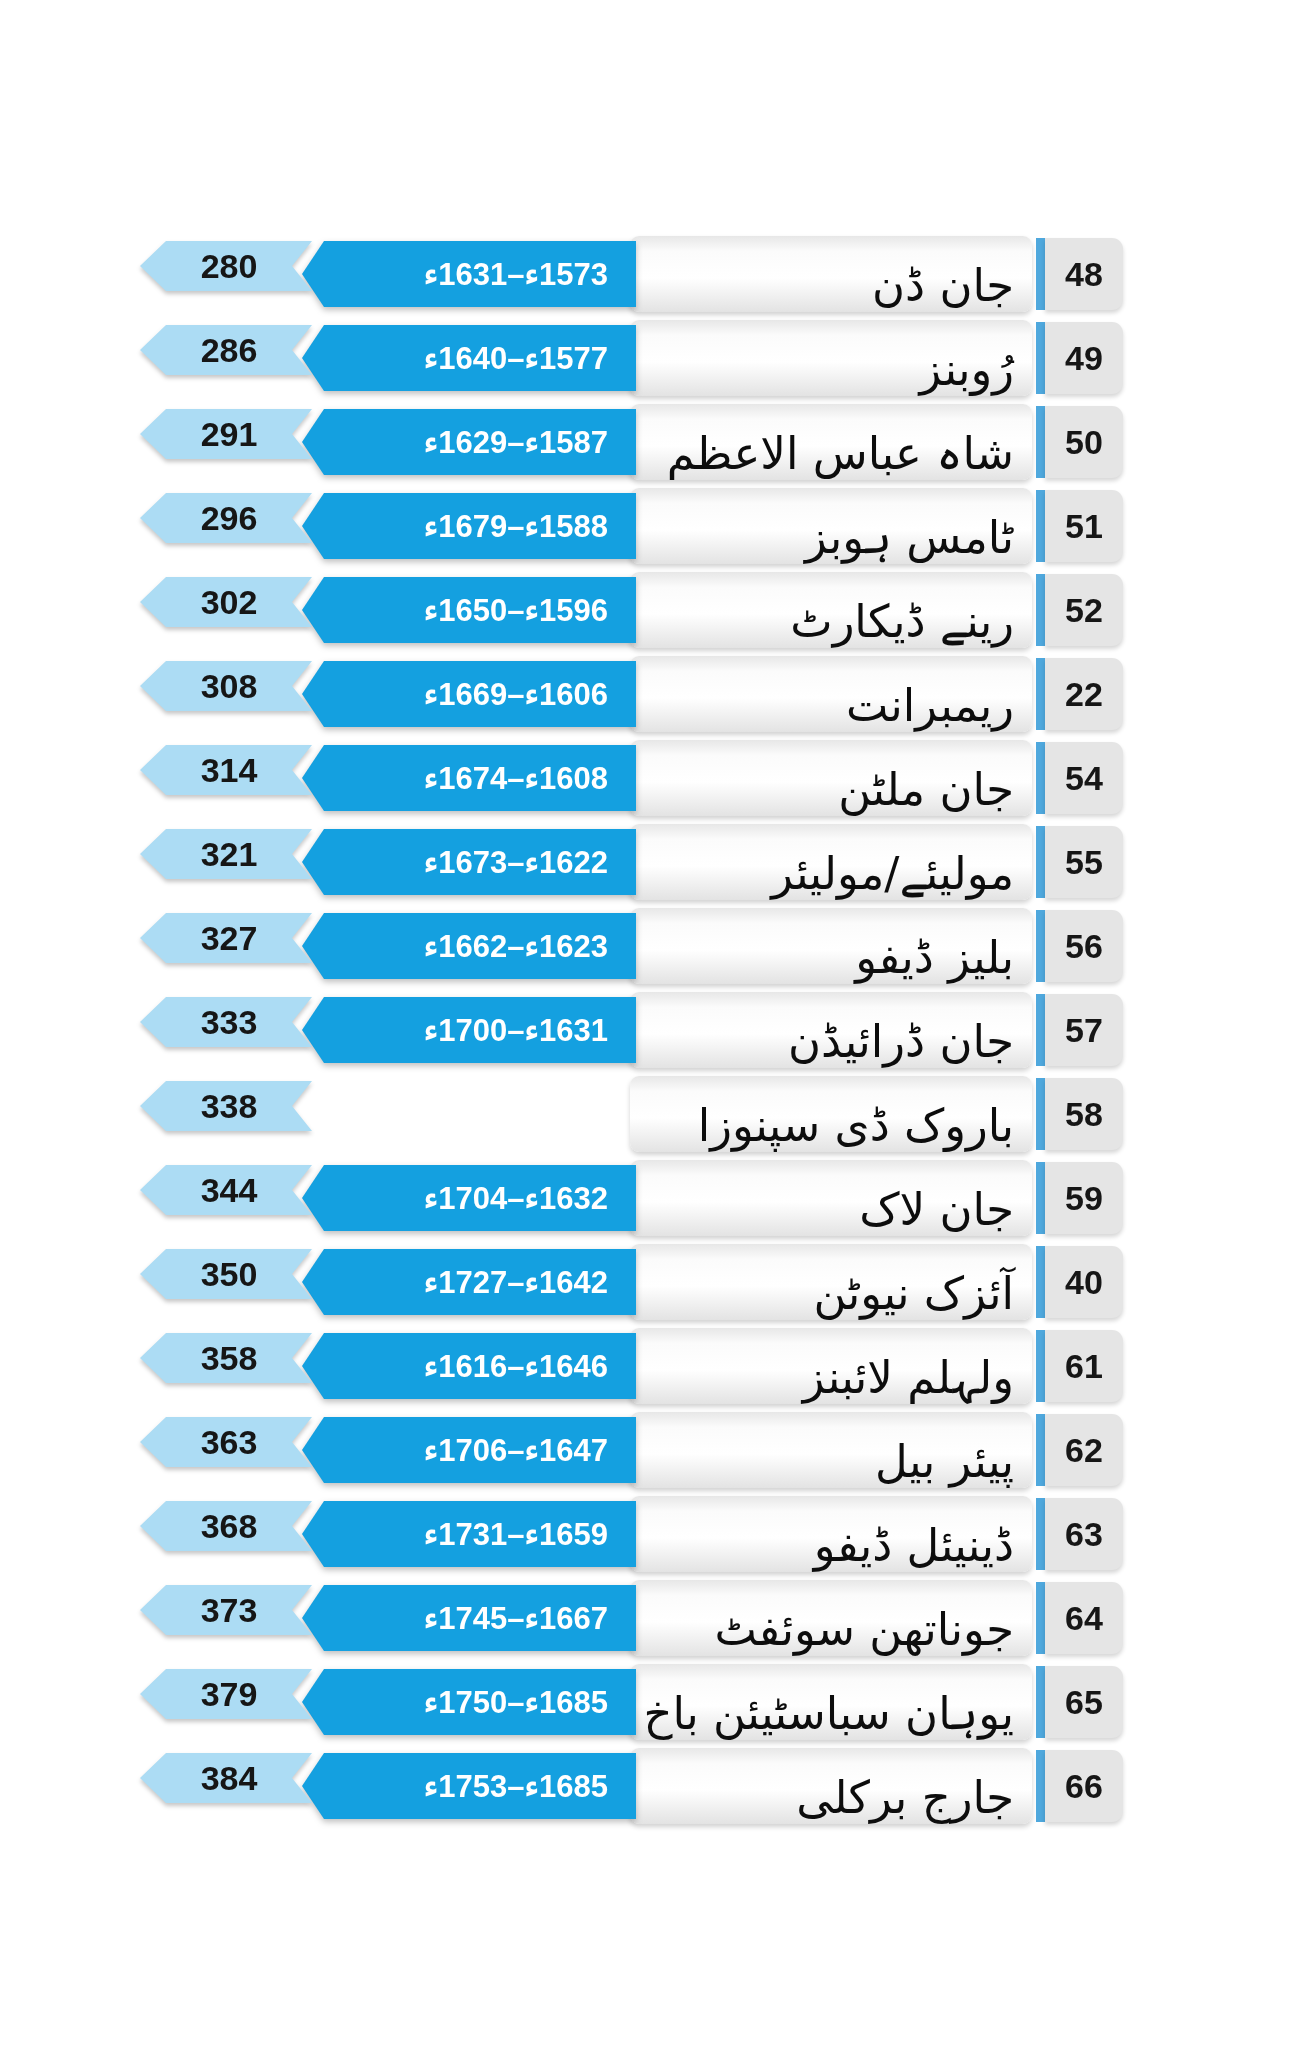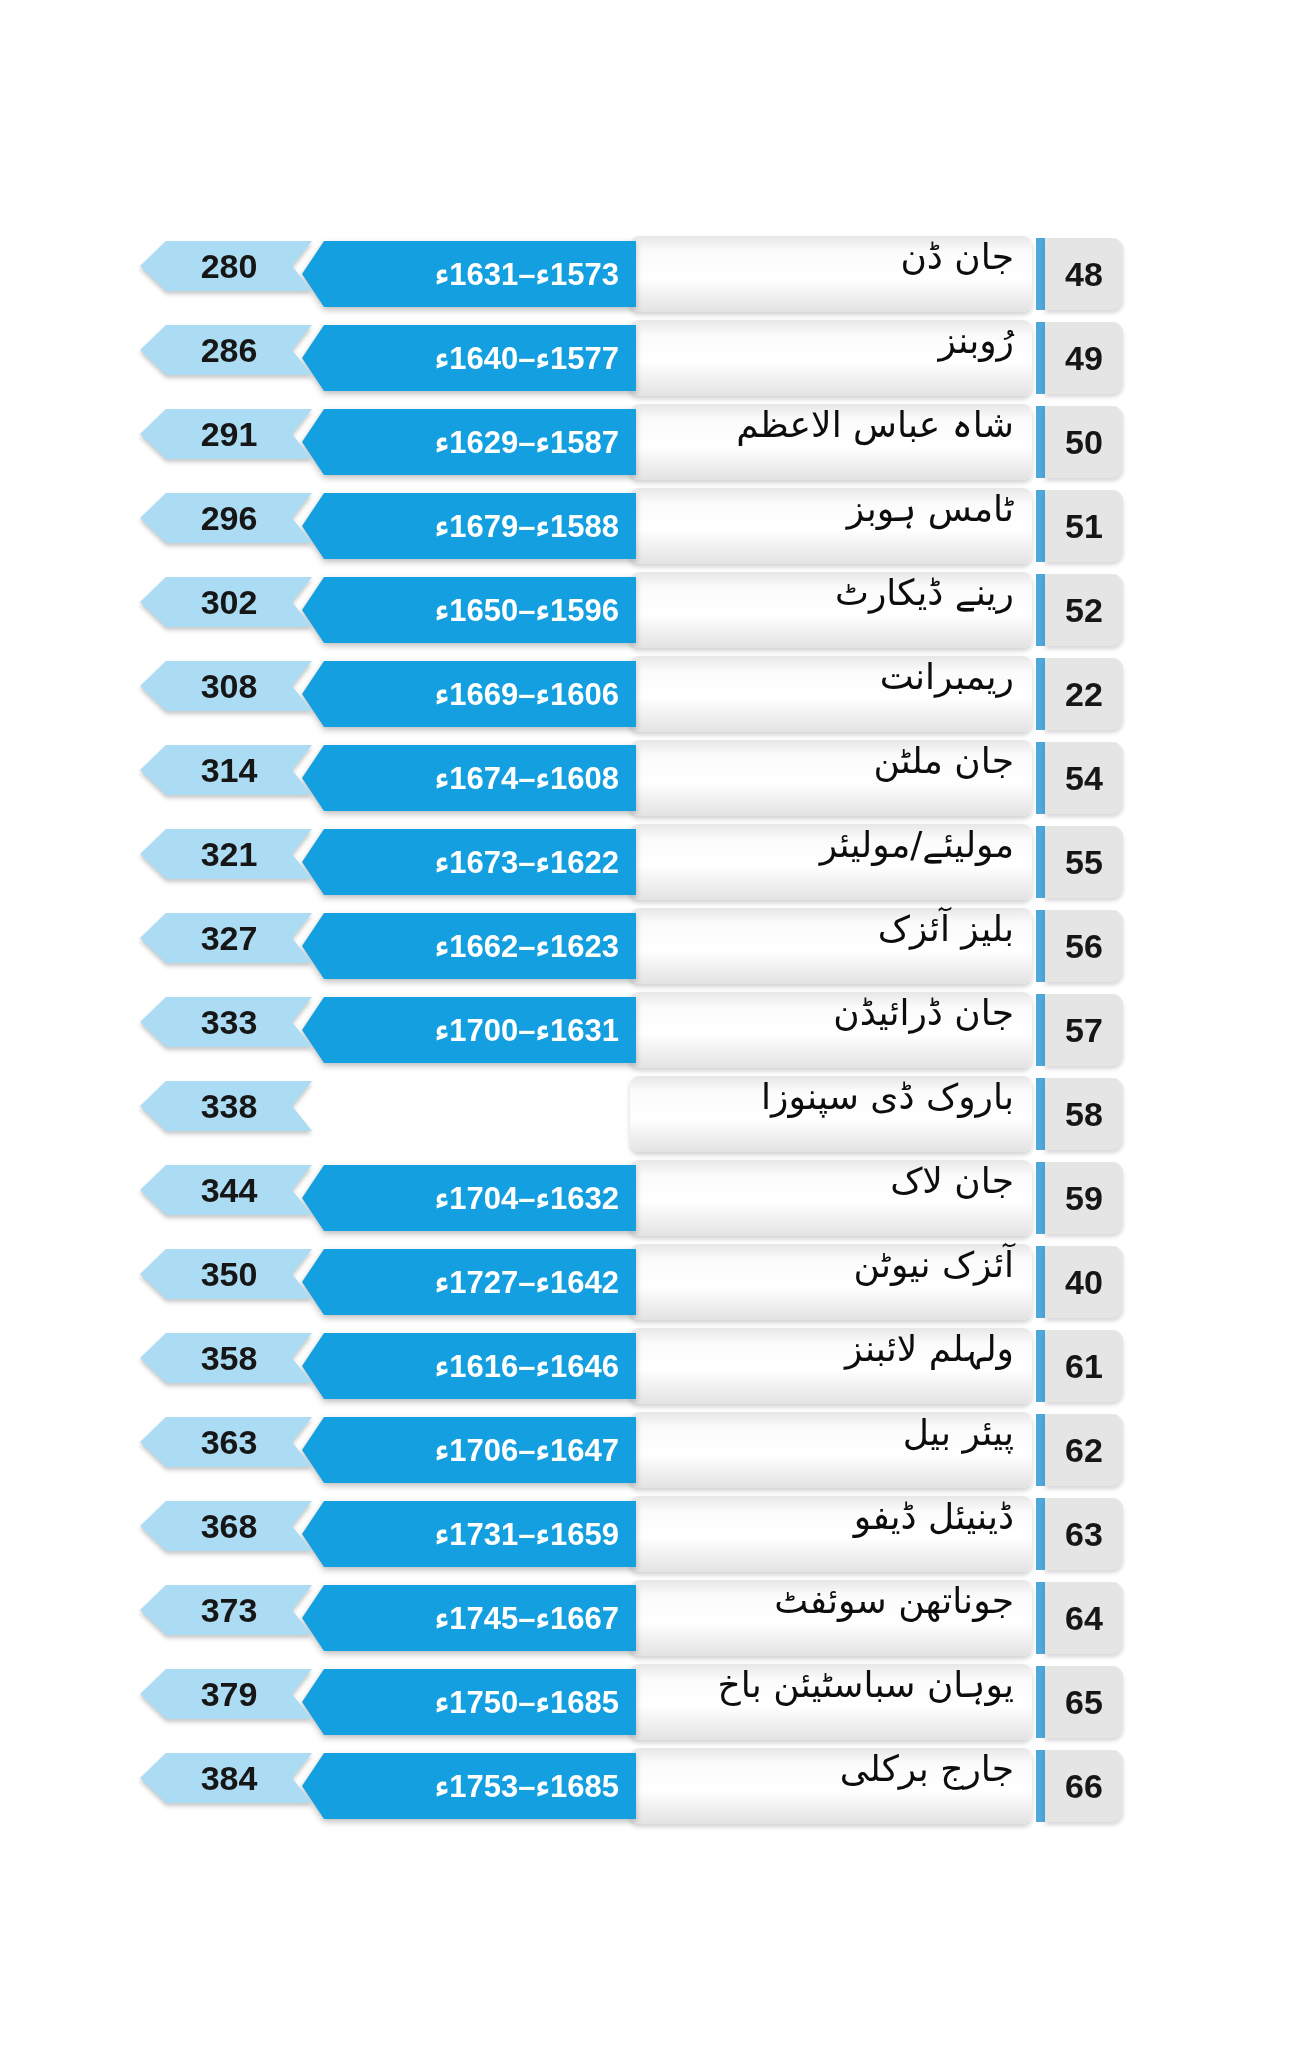--- a/index.html
+++ b/index.html
@@ -62,45 +62,45 @@
   }
   .bar-shape {
     width: 100%;
     height: 100%;
     background: #14a0e0;
     clip-path: polygon(22px 0, 100% 0, 100% 100%, 22px 100%, 0 50%);
     display: flex;
     align-items: center;
     direction: rtl;
     justify-content: flex-start;
-    padding-right: 17px;
+    padding-right: 28px;
     box-sizing: border-box;
     font-size: 31px;
     font-weight: bold;
     color: #ffffff;
     letter-spacing: 0.5px;
   }
   
   .name-bar {
     position: absolute;
     left: 630px;
     top: -5px;
     width: 402px;
     height: 76px;
     background: linear-gradient(180deg, #e7e7e7 0%, #fbfbfb 20%, #ffffff 55%, #e3e3e3 100%);
     border-radius: 9px;
     box-shadow: 0 3px 5px rgba(0,0,0,0.18);
     display: flex;
-    align-items: flex-start;
+    align-items: flex-end;
     direction: rtl;
     justify-content: flex-start;
     padding-right: 18px;
     box-sizing: border-box;
     font-family: "DejaVu Sans", "Liberation Sans", sans-serif;
-    font-size: 36px;
+    font-size: 45px;
     color: #0d0d0d;
     z-index: 1;
     white-space: nowrap;
   }
   
   .strip {
     position: absolute;
     left: 1036px;
     top: -3px;
     width: 9px;
@@ -290,21 +290,21 @@
     </div>
   </div>
 
   <div class="row">
     <div class="arrow-wrap">
       <div class="arrow-shape">
         <span>327</span>
       </div>
     </div>
     <div class="name-bar">
-      <span>بلیز آئزک</span>
+      <span>بلیز ڈیفو</span>
     </div>
     <div class="bar-wrap">
       <div class="bar-shape">
         <span dir="rtl">1623ء–1662ء</span>
       </div>
     </div>
     <div class="strip"></div>
     <div class="num-badge">
       <span>56</span>
     </div>

